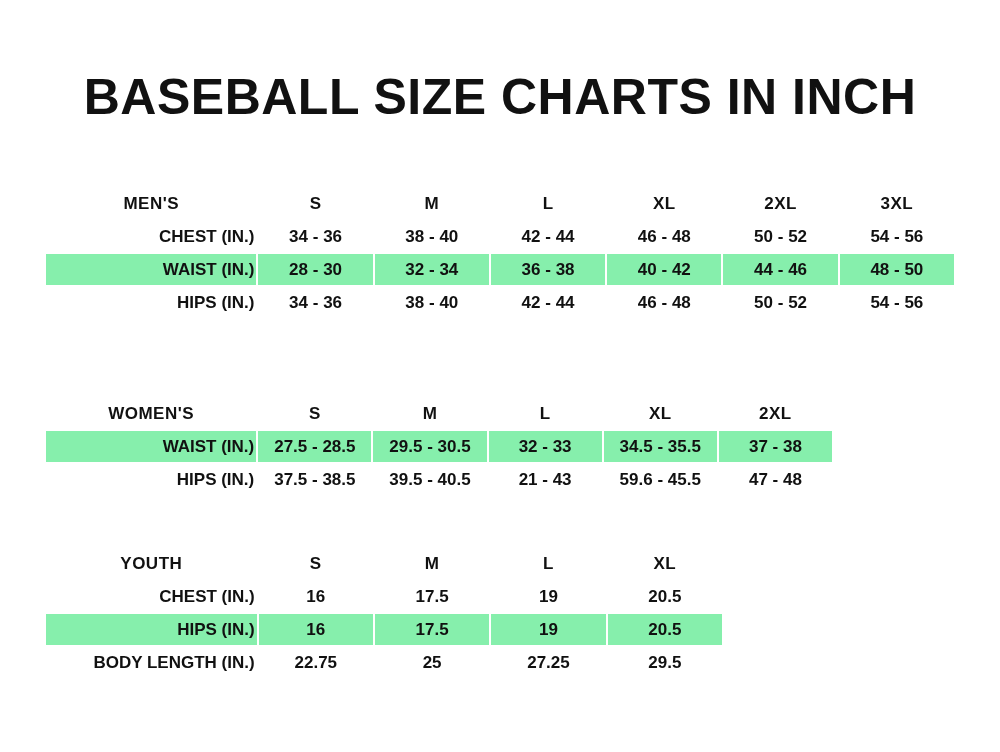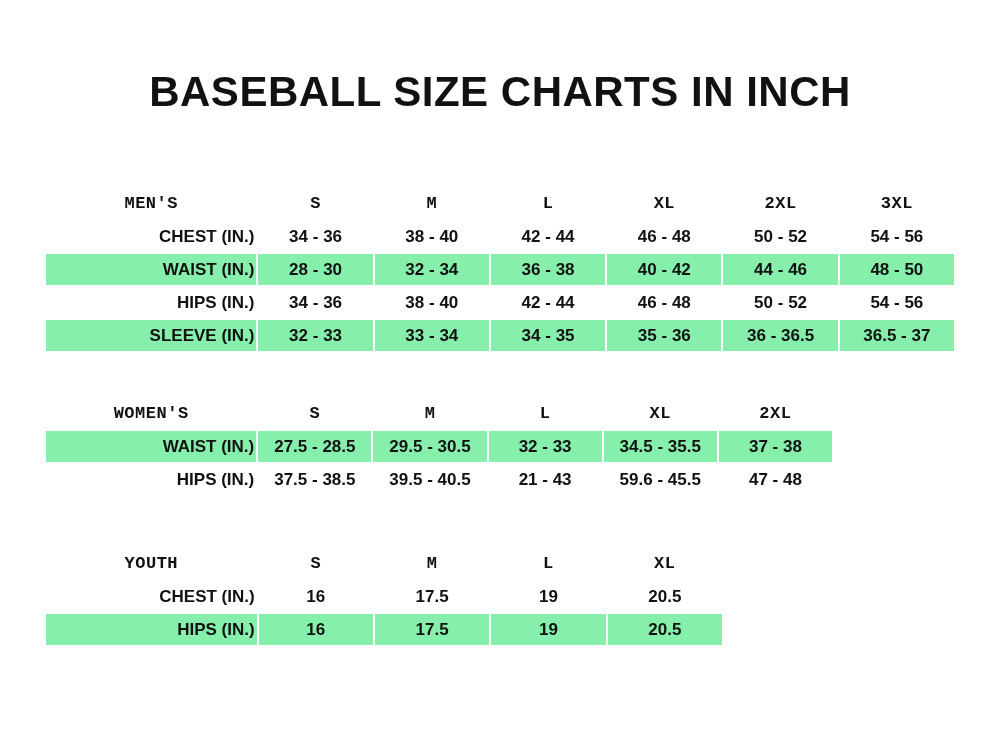--- a/index.html
+++ b/index.html
@@ -19,21 +19,21 @@
     width: 1000px;
     height: 752px;
     box-sizing: border-box;
   }
   .title {
     position: absolute;
     top: 68px;
     left: 0;
     width: 1000px;
     text-align: center;
-    font-size: 42px;
+    font-size: 50px;
     font-weight: bold;
     letter-spacing: 0.5px;
     color: #111111;
   }
   .chart-block {
     position: absolute;
     left: 44px;
   }
   #men-block  { top: 186px; width: 912px; }
   #women-block{ top: 396px; width: 790px; }
@@ -55,21 +55,20 @@
     background: #ffffff;
     white-space: nowrap;
   }
   thead th {
     background: #0b0b0b;
     color: #ffffff;
     font-size: 17px;
     letter-spacing: 0.5px;
     height: 32px;
     border: 2px solid #0b0b0b;
-    font-family: Liberation Mono, monospace;
   }
   thead th.row-label-head {
     text-align: center;
   }
   tbody tr.alt td {
     background: #86efac;
   }
   tbody tr td.row-label {
     text-align: right;
   }
@@ -132,29 +131,20 @@
           <td>48 - 50</td>
         </tr>
         <tr>
           <td class="row-label">HIPS (IN.)</td>
           <td>34 - 36</td>
           <td>38 - 40</td>
           <td>42 - 44</td>
           <td>46 - 48</td>
           <td>50 - 52</td>
           <td>54 - 56</td>
-        </tr>
-        <tr class="alt">
-          <td class="row-label">SLEEVE (IN.)</td>
-          <td>32 - 33</td>
-          <td>33 - 34</td>
-          <td>34 - 35</td>
-          <td>35 - 36</td>
-          <td>36 - 36.5</td>
-          <td>36.5 - 37</td>
         </tr>
       </tbody>
     </table>
   </div>
 
   <div class="chart-block" id="women-block">
     <table class="size-table" id="women-table">
       <colgroup>
         <col class="c0">
           <col class="cx">
@@ -220,17 +210,24 @@
           <td>19</td>
           <td>20.5</td>
         </tr>
         <tr class="alt">
           <td class="row-label">HIPS (IN.)</td>
           <td>16</td>
           <td>17.5</td>
           <td>19</td>
           <td>20.5</td>
         </tr>
+        <tr>
+          <td class="row-label">BODY LENGTH (IN.)</td>
+          <td>22.75</td>
+          <td>25</td>
+          <td>27.25</td>
+          <td>29.5</td>
+        </tr>
       </tbody>
     </table>
   </div>
 
 </div>
 
 </body></html>

